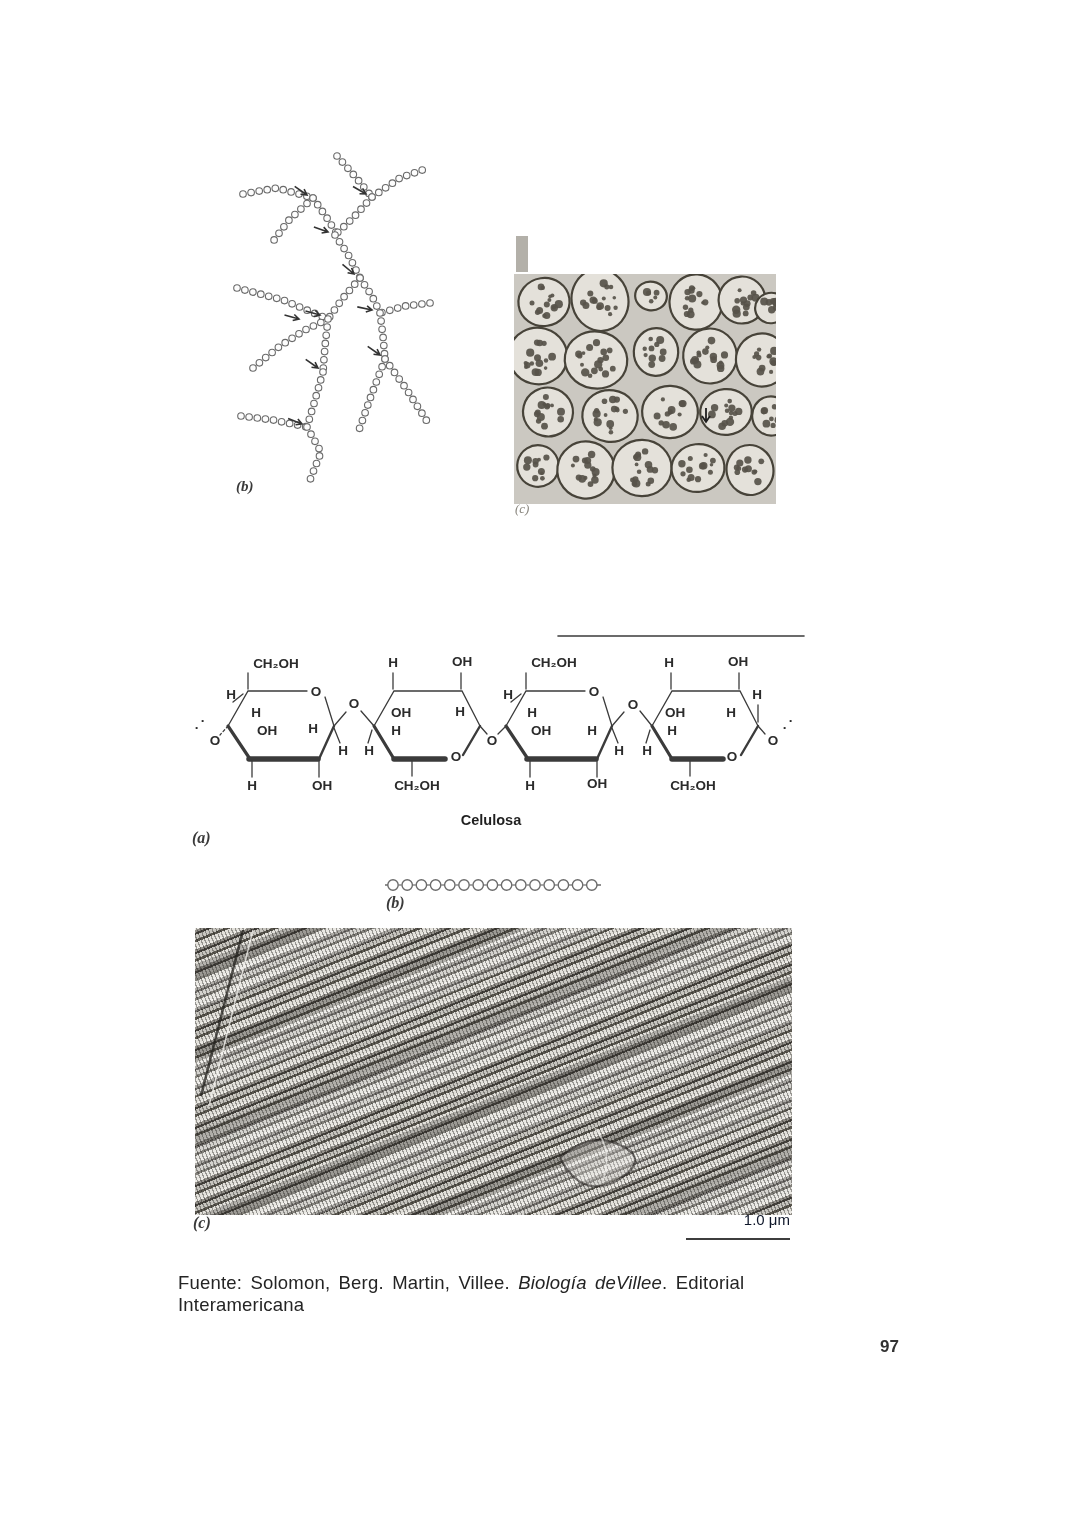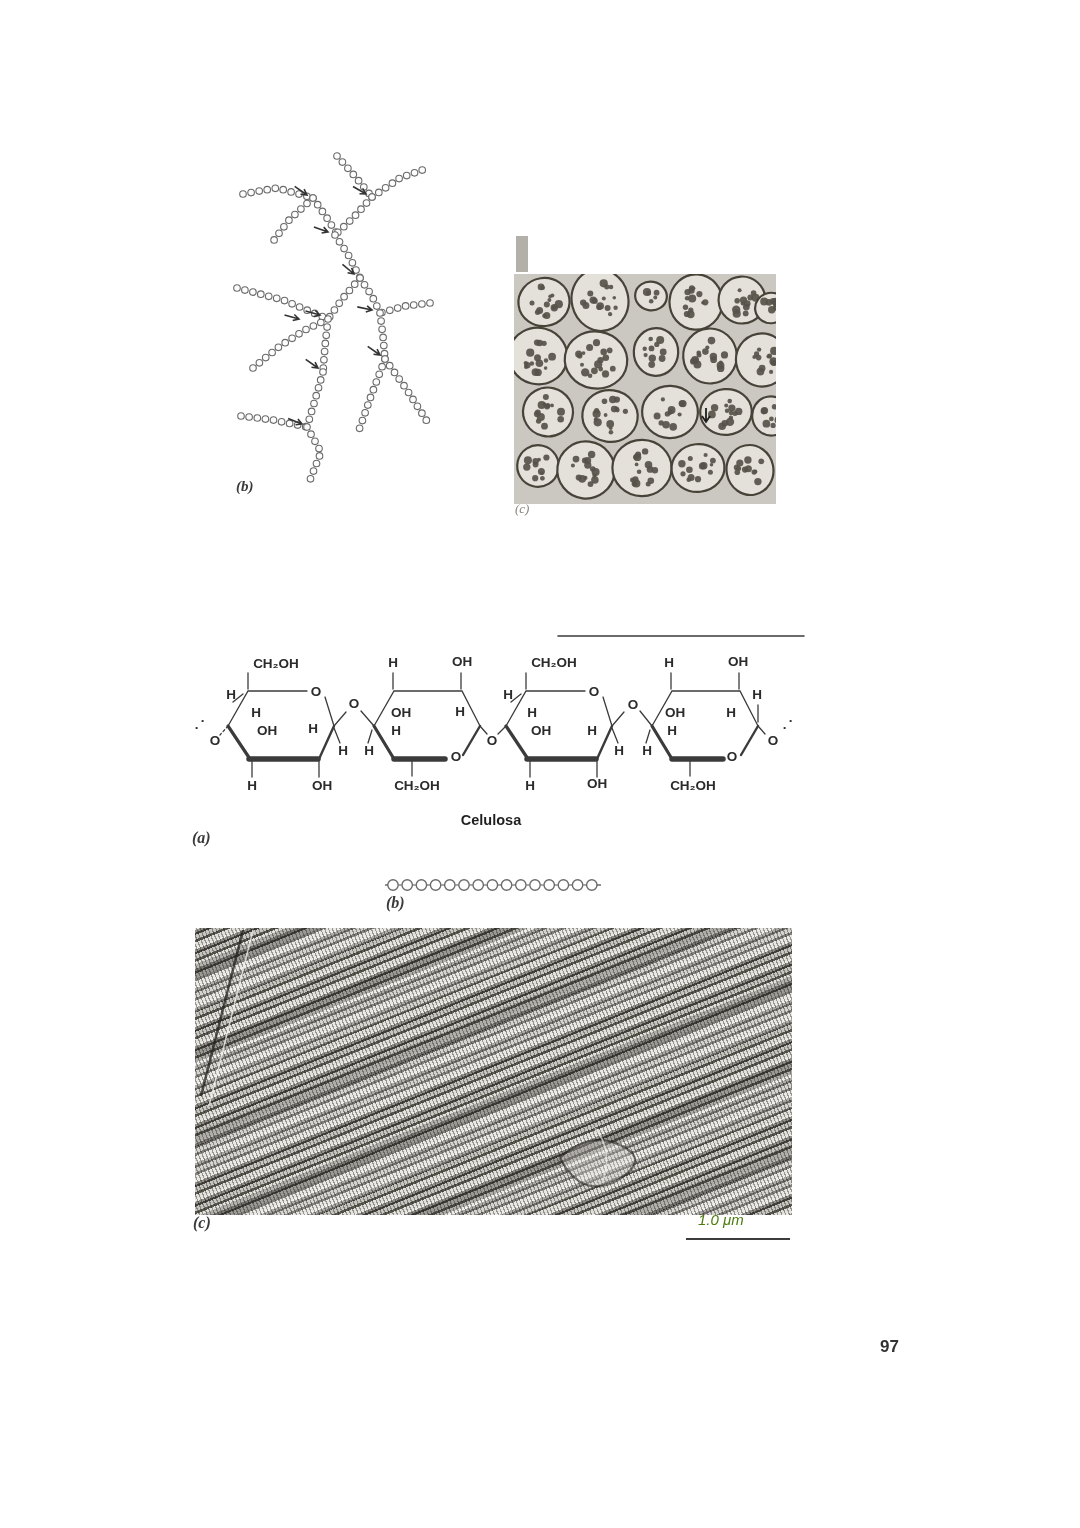--- a/index.html
+++ b/index.html
@@ -9,22 +9,22 @@
   .fig-label{position:absolute;font-family:"Liberation Serif",serif;font-style:italic;
              font-weight:600;font-size:15px;color:#3a3a3a;}
   .fig-label.small{font-size:13px;color:#8a877f;font-weight:500;}
   .atom{font-family:"Liberation Sans",sans-serif;font-size:13.5px;font-weight:600;
         fill:#2b2b2b;text-anchor:middle;}
   .mol-title{font-family:"Liberation Sans",sans-serif;font-size:14.5px;font-weight:700;
         fill:#1f1f1f;text-anchor:middle;}
   .caption{position:absolute;left:178px;top:1272px;width:700px;font-size:18.5px;
         color:#242424;word-spacing:3px;letter-spacing:.2px;}
   .pagenum{position:absolute;left:880px;top:1337px;font-size:17px;color:#333;font-weight:bold;}
-  .scale-text{position:absolute;left:698px;top:1211px;width:92px;text-align:left;
-        font-size:15px;color:#4d7c0f;font-style:italic;}
+  .scale-text{position:absolute;left:698px;top:1211px;width:92px;text-align:right;
+        font-size:15px;color:#0f172a;}
   .scale-line{position:absolute;left:686px;top:1238px;width:104px;height:2px;background:#3d3d3d;}
   
   .fibrils{position:absolute;left:195px;top:928px;width:597px;height:287px;
     background-color:#b5b3ad;
     background-image:
       repeating-linear-gradient(68deg, rgba(28,27,24,.40) 0 1.2px, rgba(255,255,255,0) 1.2px 3.6px),
       repeating-linear-gradient(158deg, rgba(255,255,255,0) 0 34px, rgba(44,42,38,.28) 34px 47px, rgba(255,255,255,.25) 47px 78px),
       repeating-linear-gradient(158deg, #eceae5 0 2px, #928f89 2px 4.5px, #45423d 4.5px 6.5px, #c7c5bf 6.5px 11px, #5a574f 11px 13.5px, #e2e0da 13.5px 18px);
   }
   .fibrils svg{left:0;top:0;}
@@ -682,15 +682,16 @@
       <path d="M48,2 L6,168" stroke="rgba(35,33,30,.75)" stroke-width="2.5" fill="none"></path>
       <path d="M58,2 L14,178" stroke="rgba(242,241,237,.8)" stroke-width="1.4" fill="none"></path>
       <path d="M365,230 q30,-28 62,-12 q28,14 -4,34 q-36,20 -58,-22" stroke="rgba(32,30,27,.55)" stroke-width="2.2" fill="rgba(222,220,214,.30)"></path>
       <path d="M400,200 q18,22 8,52" stroke="rgba(245,244,240,.6)" stroke-width="1.6" fill="none"></path>
     </svg>
   </div>
   <div class="fig-label" style="left:193px;top:1214px;font-size:16px;">(c)</div>
   <div class="scale-text">1.0 μm</div>
   <div class="scale-line"></div>
 
+  <div class="caption"><span>Fuente: Solomon, Berg. Martin, Villee. </span><i>Biología deVillee</i><span>. Editorial Interamericana</span></div>
 
   <div class="pagenum">97</div>
 </div>
 
 </body></html>

